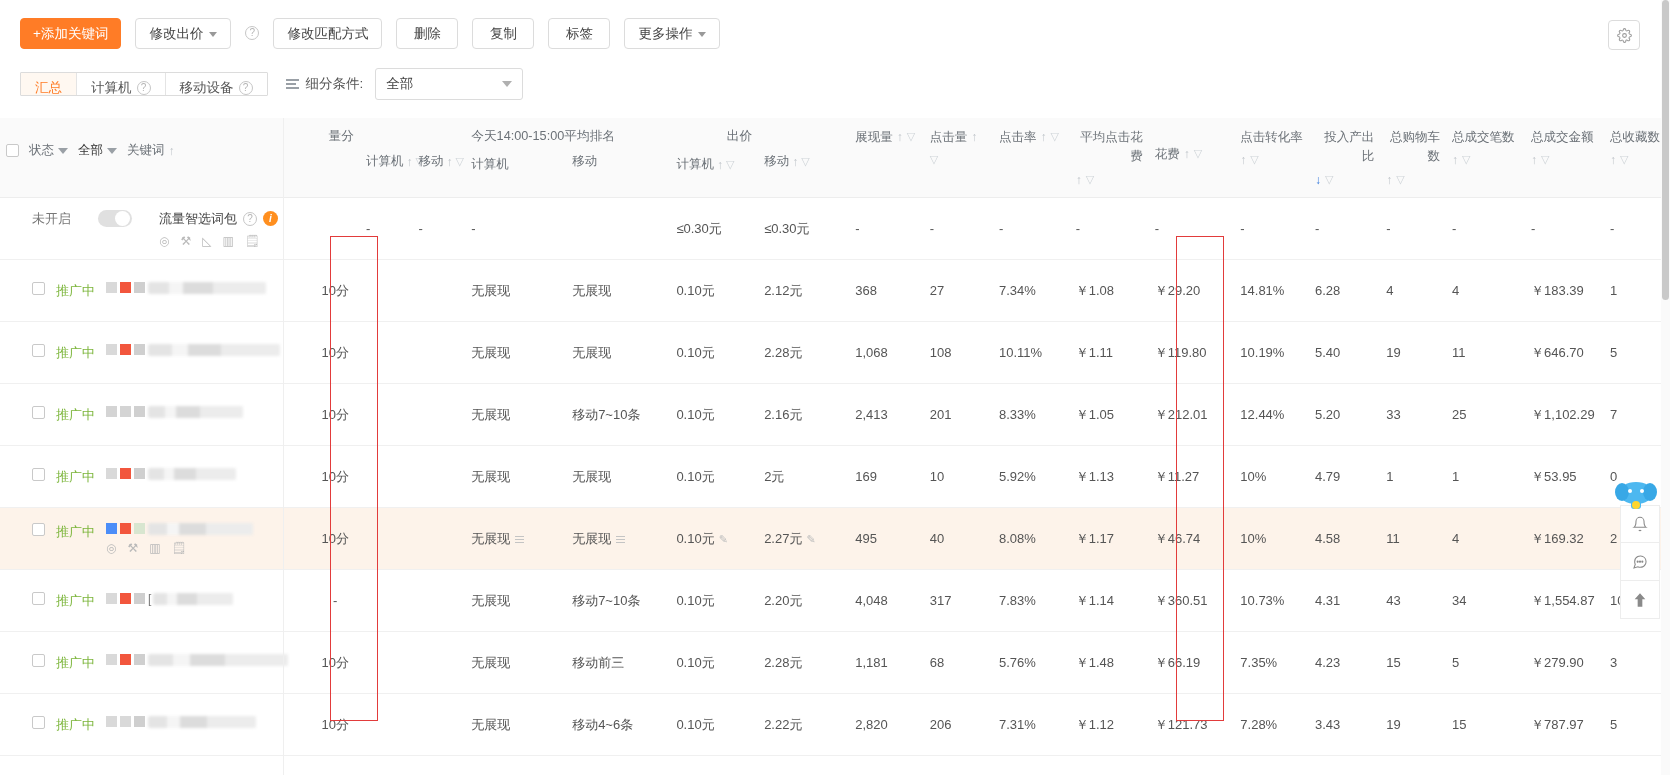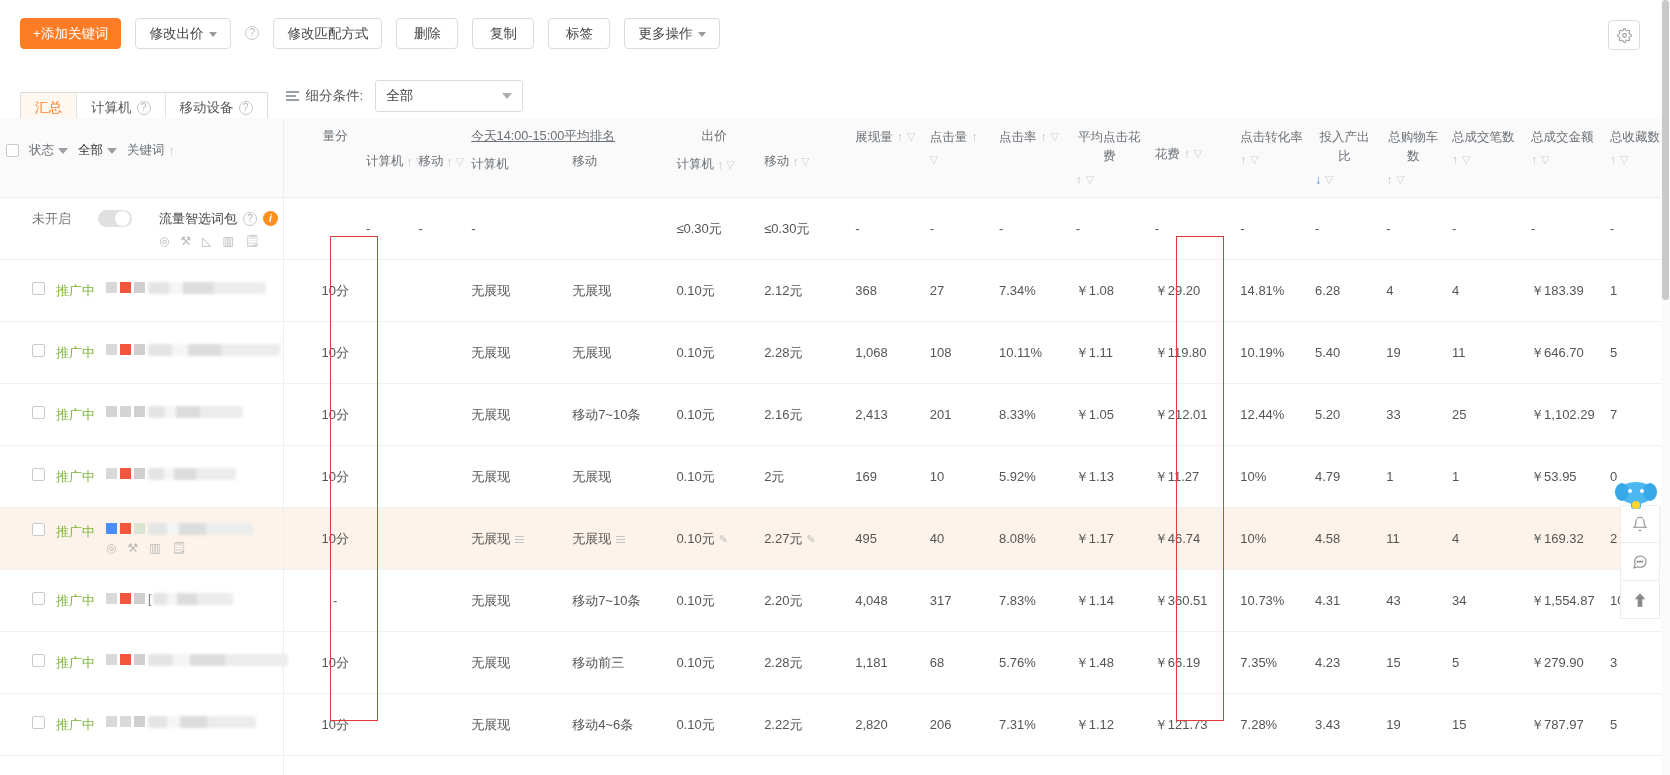--- a/index.html
+++ b/index.html
@@ -39,21 +39,21 @@
     position: absolute; right: 30px; top: 20px;
     width: 32px; height: 30px; border: 1px solid #dcdcdc; border-radius: 4px;
     background: #fff; display: flex; align-items: center; justify-content: center;
     cursor: pointer;
   }
 
   
   .tabstrip {
     position: absolute; top: 68px; left: 20px; display: flex; align-items: center;
   }
-  .seg { display: flex; border: 1px solid #dcdcdc; border-radius: 1px; overflow: hidden; height: 32px; margin-top: 24px; }
+  .seg { display: flex; border: 1px solid #dcdcdc; border-radius: 1px; overflow: hidden; height: 24px; }
   .seg-item {
     padding: 0 14px; height: 30px; line-height: 30px; font-size: 13.5px;
     color: #555; background: #fff; border-right: 1px solid #e4e4e4;
     display: inline-flex; align-items: center; gap: 5px; cursor: pointer;
   }
   .seg-item:last-child { border-right: none; }
   .seg-item.active { color: #ff7c26; background: #fff8f1; font-weight: normal; }
   .seg-item .qmark { margin-right: 0; }
   .filter-icon { margin-left: 18px; display: inline-flex; flex-direction: column; gap: 2px; }
   .filter-icon i { display: block; width: 13px; height: 2px; background: #9aa0a6; }
@@ -67,21 +67,21 @@
     cursor: pointer;
   }
   .chev { width: 0; height: 0; border-left: 5px solid transparent;
     border-right: 5px solid transparent; border-top: 6px solid #b0b0b0; }
 
   
   .table-wrap { position: absolute; top: 118px; left: 0; width: 1670px; height: 657px; }
   table.grid { border-collapse: collapse; width: 1670px; table-layout: fixed; }
   table.grid thead th {
     background: #fafafa; vertical-align: top; padding: 10px 6px 8px 6px;
-    font-weight: normal; font-size: 12.5px; color: #6b7177; text-align: center;
+    font-weight: normal; font-size: 12.5px; color: #6b7177; text-align: right;
     height: 64px; border-bottom: 1px solid #ededed;
   }
   .hdr-top { font-size: 12.7px; color: #6b7177; white-space: nowrap; }
   .hdr-sub { margin-top: 11px; display: flex; gap: 12px; font-size: 12.5px; color: #6b7177; white-space: nowrap; }
   .hdr-sub span { display: inline-flex; align-items: center; gap: 3px; }
   .up { color: #bfc4c9; font-size: 12px; }
   .dn { color: #3b7ddd; font-size: 12px; }
   .funnel { color: #cfd4d8; font-size: 11px; }
   .metric-h { display: flex; flex-wrap: wrap; align-items: flex-start;
               gap: 4px; line-height: 1.55; }
@@ -244,21 +244,21 @@
             <div class="hdr-top">&nbsp;</div>
             <div class="hdr-sub">
                 <span>
                   <b style="font-weight:normal">移动</b>
                   <i class="up" style="font-style:normal">↑</i>
                   <i class="funnel" style="font-style:normal">▽</i>
                 </span>
               </div>
           </th>
           <th>
-            <div class="hdr-top" style="position:relative;white-space:nowrap;text-decoration:underline;">今天14:00-15:00平均排名</div>
+            <div class="hdr-top" style="position:relative;white-space:nowrap;">今天14:00-15:00平均排名</div>
             <div class="hdr-sub">
                 <span>计算机</span>
               </div>
           </th>
           <th>
             <div class="hdr-top">&nbsp;</div>
             <div class="hdr-sub">
                 <span>移动</span>
               </div>
           </th>

